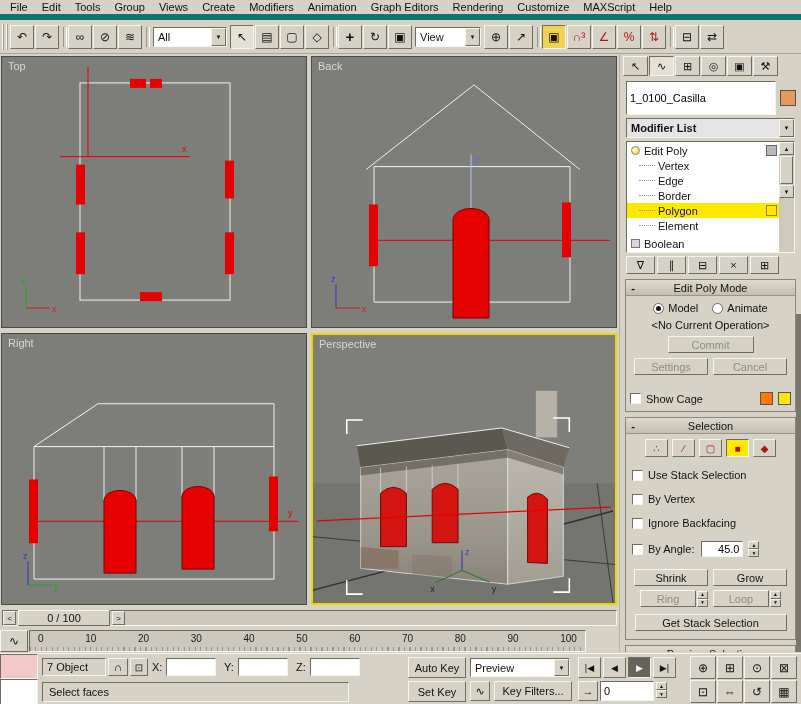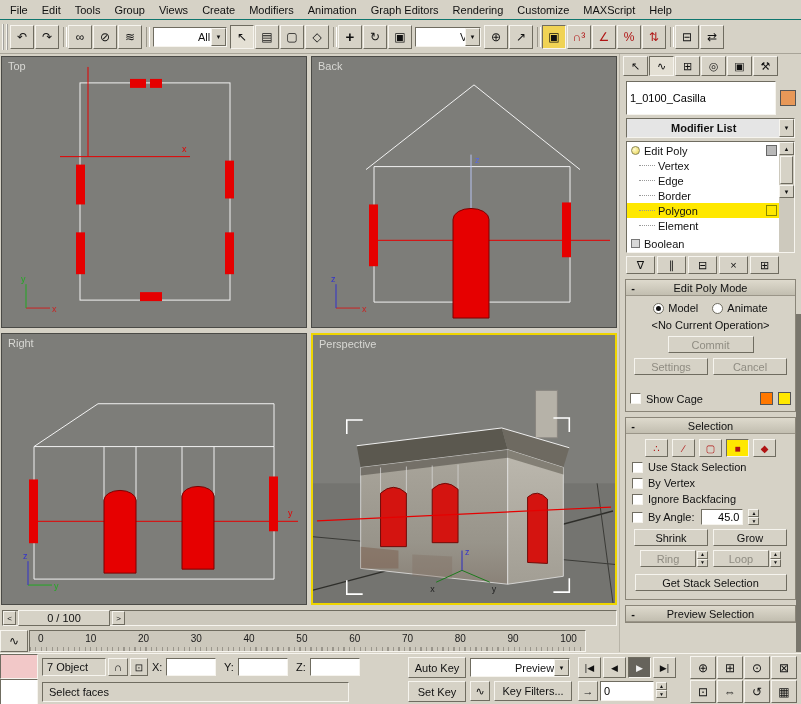--- a/index.html
+++ b/index.html
@@ -22,25 +22,25 @@
   .chk{width:11px;height:11px;background:#fff;flex:none;display:inline-block;
        border:1px solid;border-color:#6f6c60 #f6f4ee #f6f4ee #6f6c60;}
   .radio{width:11px;height:11px;border-radius:50%;background:#fff;border:1px solid #6f6c60;
          display:inline-block;position:relative;flex:none;}
   .radio.checked::after{content:"";position:absolute;left:2px;top:2px;width:5px;height:5px;border-radius:50%;background:#111;}
   .spin{display:flex;flex-direction:column;width:11px;flex:none;}
   .spin .btn{width:11px;height:8px;font-size:5px;line-height:1;padding:0;}
   .swatch{width:13px;height:13px;border:1px solid #555;flex:none;}
   .dropdown{display:flex;background:#fff;height:20px;align-items:stretch;
             border:1px solid;border-color:#6f6c60 #f6f4ee #f6f4ee #6f6c60;}
-  .dd-text{flex:1;padding:3px 4px;white-space:nowrap;overflow:hidden;margin-left:40px;}
+  .dd-text{flex:1;padding:3px 4px;white-space:nowrap;overflow:hidden;}
   .dd-arrow{width:15px;font-size:6px;padding:0;}
 
   
-  .menubar{display:flex;align-items:center;height:20px;background:#d6d2c6;border-bottom:1px solid #0f766e;padding:0 3px;}
+  .menubar{display:flex;align-items:center;height:20px;background:#d6d2c6;border-bottom:6px solid #0f766e;padding:0 3px;}
   .menu-item{padding:3px 7px;white-space:nowrap;}
 
   
   .toolbar{position:absolute;left:0;top:20px;width:801px;height:34px;display:flex;align-items:center;
            background:#d6d2c6;border-bottom:1px solid #a8a498;padding:0 2px;overflow:hidden;}
   .tb-handle{width:6px;height:26px;margin-right:2px;flex:none;
              border-left:2px ridge #f6f4ee;border-right:2px ridge #f6f4ee;}
   .tb-group{display:flex;align-items:center;gap:1px;flex:none;}
   .tb-btn{width:24px;height:24px;font-size:12px;flex:none;}
   .tb-btn.big{font-size:15px;font-weight:bold;}
@@ -101,21 +101,21 @@
   .btn-pair{display:flex;justify-content:center;gap:5px;margin-bottom:4px;}
   .btn-pair > .btn{width:74px;height:17px;}
   .cage-row{display:flex;align-items:center;gap:5px;margin-top:17px;}
   .cage-row .lbl{flex:1;}
   .sw-orange{background:#ff7800;}
   .sw-yellow{background:#ffe800;}
   .so-row{display:flex;justify-content:center;gap:4px;margin-bottom:4px;}
   .so-btn{width:23px;height:18px;font-size:10px;}
   .so-btn.red{color:#b01414;}
   .so-btn.active{background:#ffe800;border-color:#6f6c60 #f6f4ee #f6f4ee #6f6c60;}
-  .chk-row{display:flex;align-items:center;gap:5px;margin:4px 2px;}
+  .chk-row{display:flex;align-items:center;gap:5px;margin:12px 2px;}
   .angle-field{width:42px;height:16px;text-align:right;margin-left:2px;}
   .w-half{width:72px;height:17px;}
   .w-ring{width:56px;height:17px;}
   .btn-spin{display:flex;align-items:center;gap:1px;}
   .w-getstack{width:152px;height:17px;margin:7px auto 2px;}
   #cp-scrollbar{position:absolute;right:0;top:260px;height:338px;width:5px;background:#79766c;}
 
   
   #time-slider{position:absolute;left:0;top:607px;width:619px;height:22px;background:#d6d2c6;}
   .ts-track{position:absolute;left:2px;right:2px;top:3px;height:16px;background:#ccc8bc;

